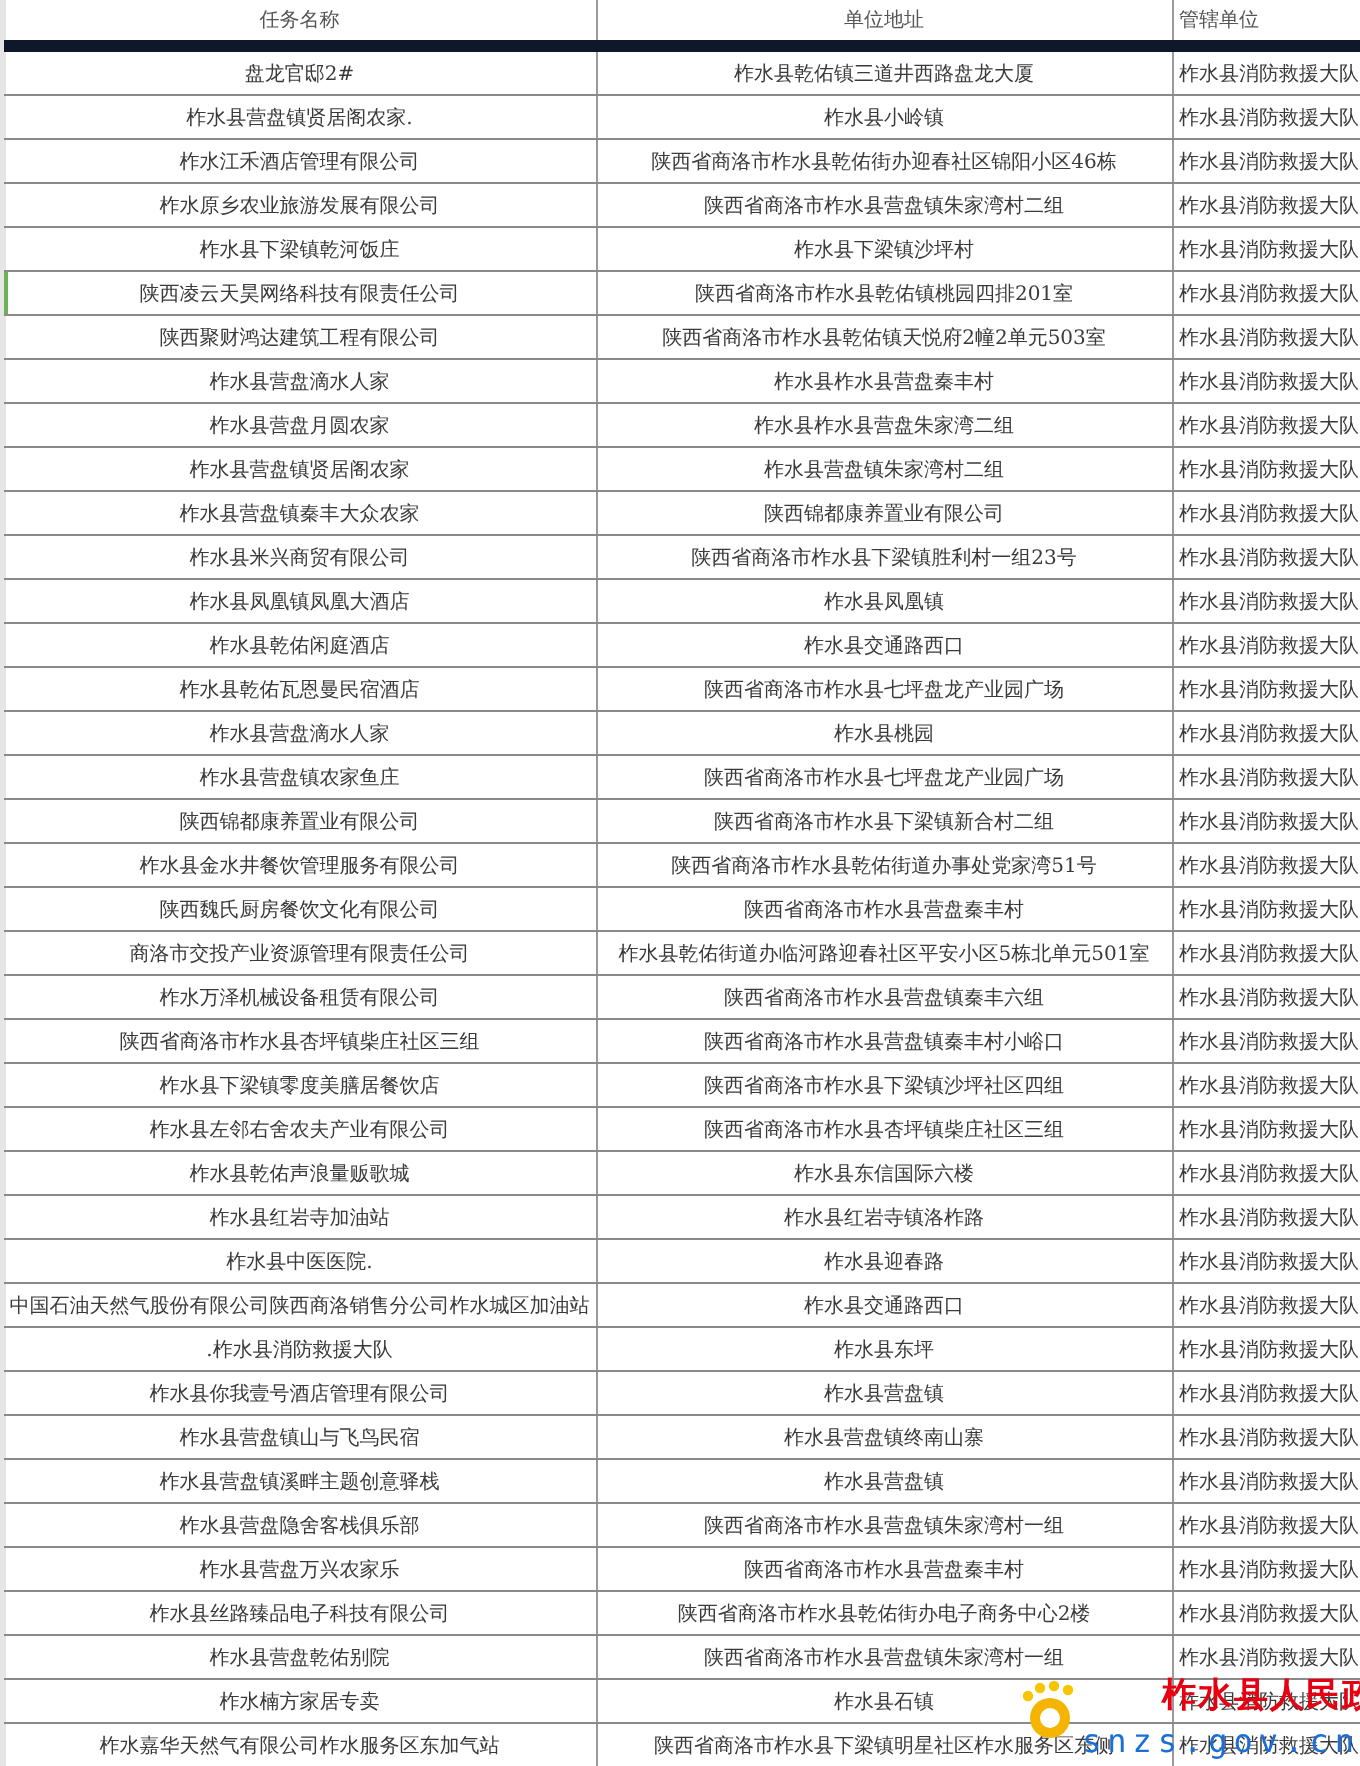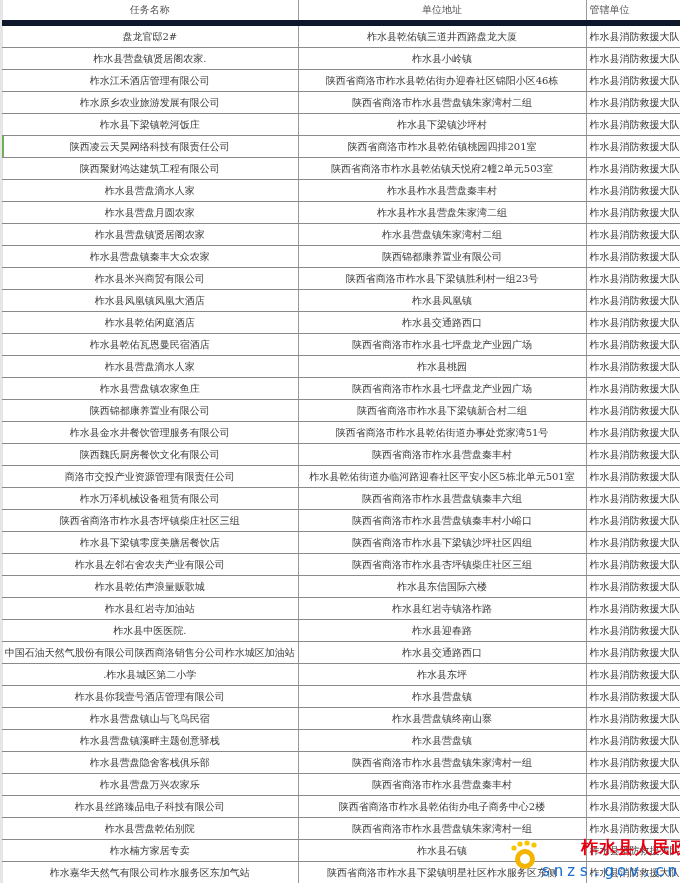--- a/index.html
+++ b/index.html
@@ -212,21 +212,21 @@
         <td class="col1">柞水县中医医院.</td>
         <td class="col2">柞水县迎春路</td>
         <td class="col3">柞水县消防救援大队</td>
       </tr>
       <tr>
         <td class="col1">中国石油天然气股份有限公司陕西商洛销售分公司柞水城区加油站</td>
         <td class="col2">柞水县交通路西口</td>
         <td class="col3">柞水县消防救援大队</td>
       </tr>
       <tr>
-        <td class="col1">.柞水县城区第二小学</td>
+        <td class="col1">.柞水县消防救援大队</td>
         <td class="col2">柞水县东坪</td>
         <td class="col3">柞水县消防救援大队</td>
       </tr>
       <tr>
         <td class="col1">柞水县你我壹号酒店管理有限公司</td>
         <td class="col2">柞水县营盘镇</td>
         <td class="col3">柞水县消防救援大队</td>
       </tr>
       <tr>
         <td class="col1">柞水县营盘镇山与飞鸟民宿</td>

